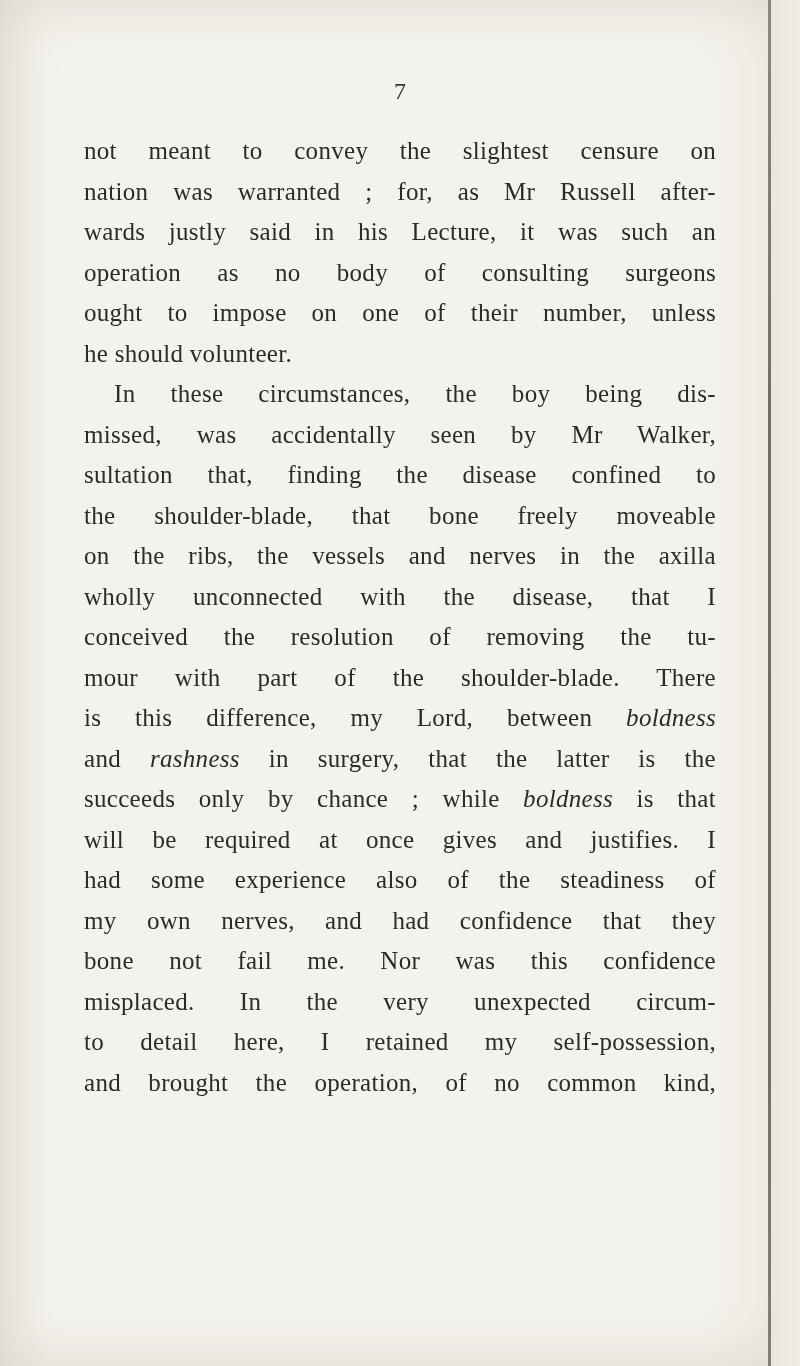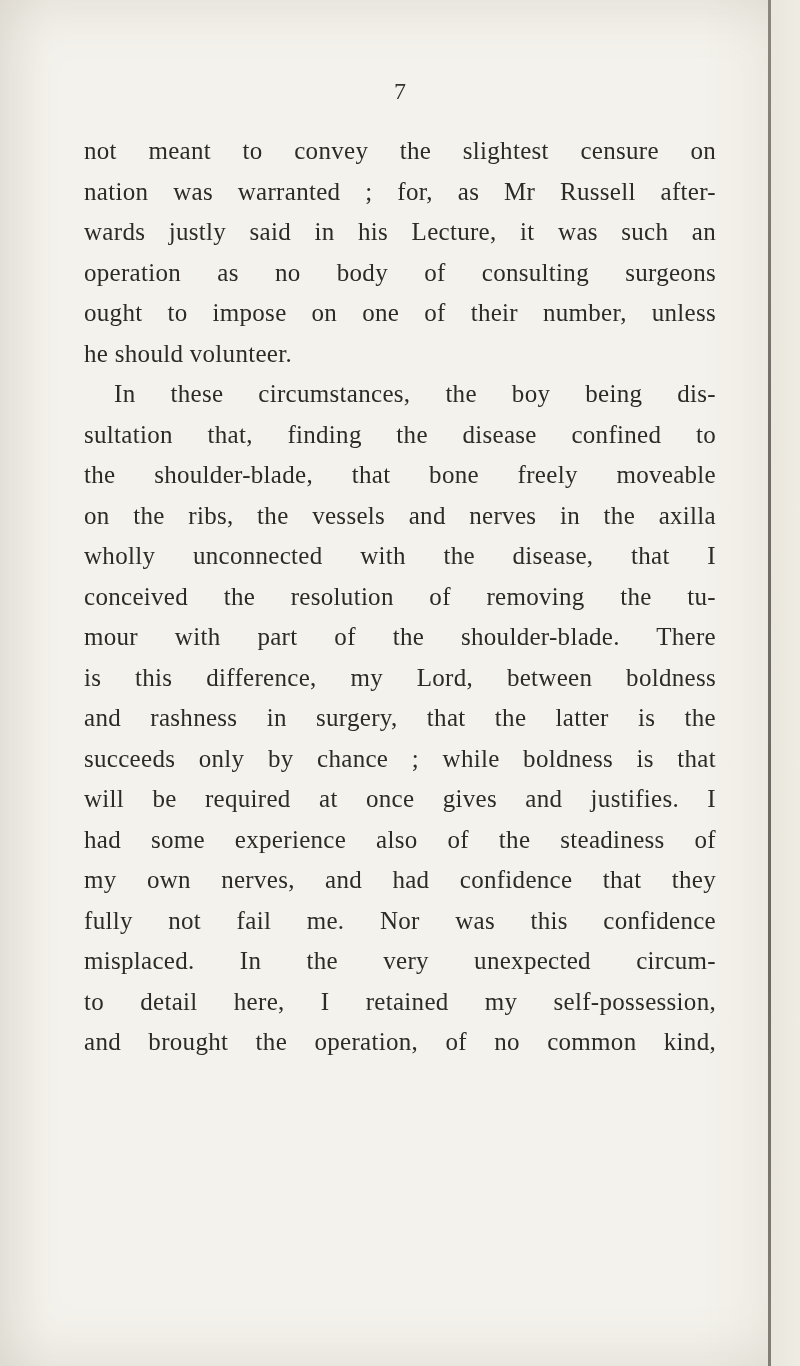--- a/index.html
+++ b/index.html
@@ -48,50 +48,51 @@
     line-height: 40.5px;
     letter-spacing: 0.012em;
   }
   .line {
     text-align: justify;
     text-align-last: justify;
     white-space: normal;
   }
   .line.left { text-align-last: left; }
   .line.indent { text-indent: 30px; }
-  .it { }
+  .it { font-style: italic; }
 </style>
 </head>
 <body>
 
 <div class="page">
   <div class="edge-strip"></div>
   <div class="edge-line"></div>
 
   <div class="text-block">
     <div class="page-number">7</div>
     <div class="lines">
         <div class="line"><span>not meant to convey the slightest censure on</span></div>
         <div class="line"><span>nation was warranted ; for, as Mr Russell after-</span></div>
         <div class="line"><span>wards justly said in his Lecture, it was such an</span></div>
         <div class="line"><span>operation as no body of consulting surgeons</span></div>
         <div class="line"><span>ought to impose on one of their number, unless</span></div>
         <div class="line left"><span>he should volunteer.</span></div>
         <div class="line indent"><span>In these circumstances, the boy being dis-</span></div>
+        <div class="line"><span>missed, was accidentally seen by Mr Walker,</span></div>
         <div class="line"><span>sultation that, finding the disease confined to</span></div>
         <div class="line"><span>the shoulder-blade, that bone freely moveable</span></div>
         <div class="line"><span>on the ribs, the vessels and nerves in the axilla</span></div>
         <div class="line"><span>wholly unconnected with the disease, that I</span></div>
         <div class="line"><span>conceived the resolution of removing the tu-</span></div>
         <div class="line"><span>mour with part of the shoulder-blade. There</span></div>
         <div class="line"><span>is this difference, my Lord, between </span><span class="it">boldness</span></div>
         <div class="line"><span>and </span><span class="it">rashness</span><span> in surgery, that the latter is the</span></div>
         <div class="line"><span>succeeds only by chance ; while </span><span class="it">boldness</span><span> is that</span></div>
         <div class="line"><span>will be required at once gives and justifies. I</span></div>
         <div class="line"><span>had some experience also of the steadiness of</span></div>
         <div class="line"><span>my own nerves, and had confidence that they</span></div>
-        <div class="line"><span>fully not fail me. Nor was this confidence</span></div>
+        <div class="line"><span>bone not fail me. Nor was this confidence</span></div>
         <div class="line"><span>misplaced. In the very unexpected circum-</span></div>
         <div class="line"><span>to detail here, I retained my self-possession,</span></div>
         <div class="line"><span>and brought the operation, of no common kind,</span></div>
       </div>
   </div>
 </div>
 
 </body></html>

